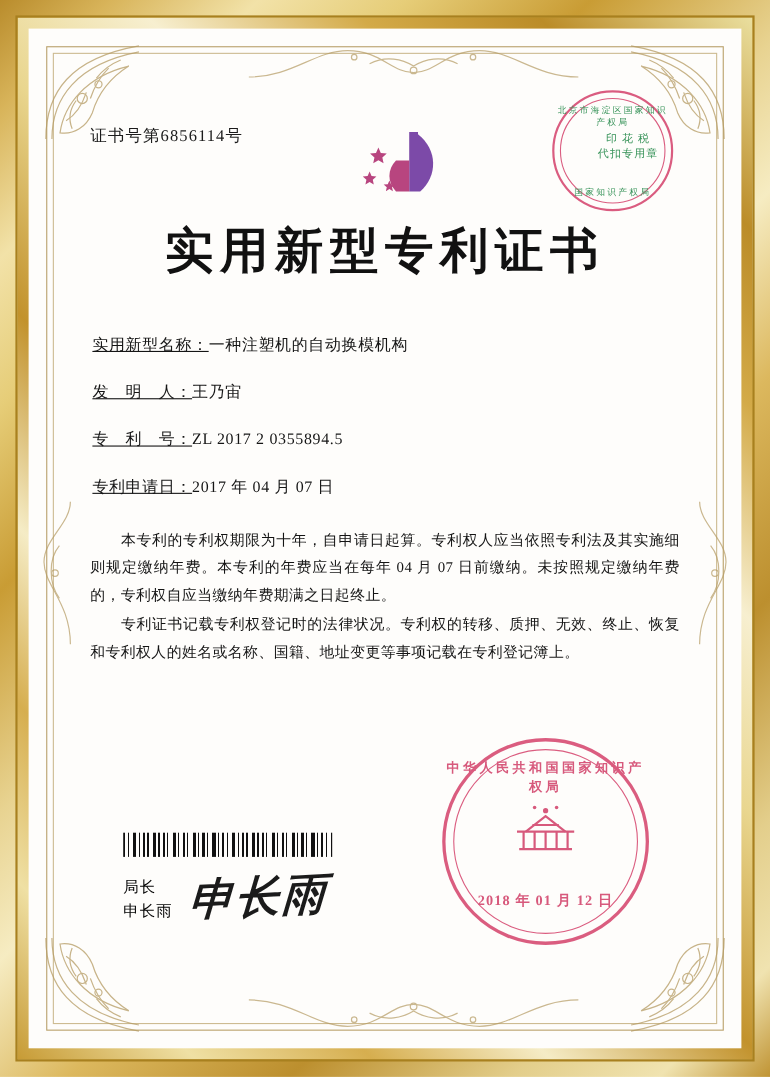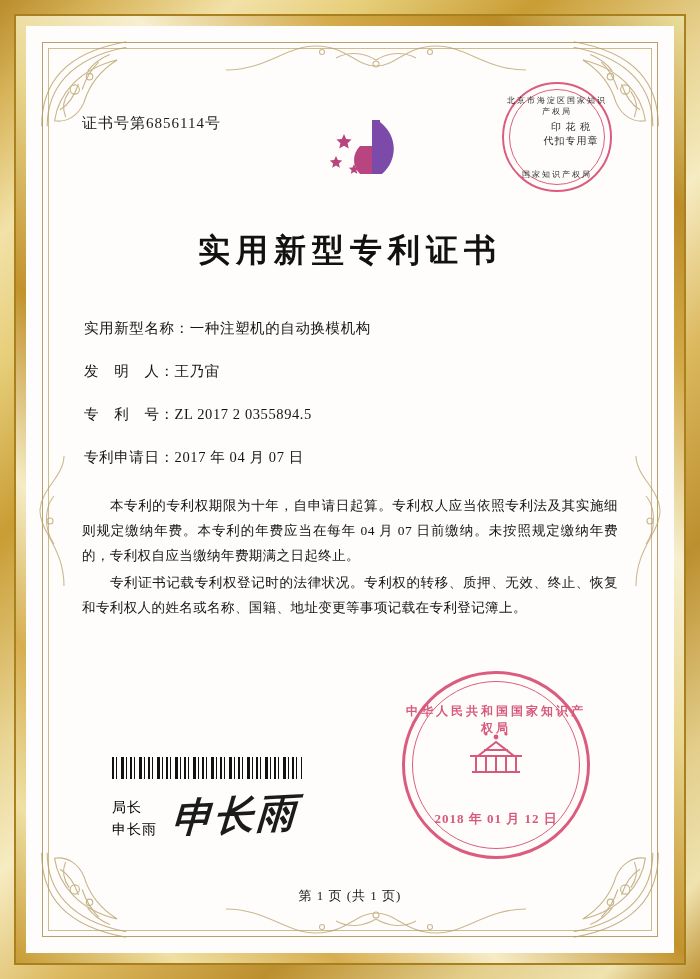--- a/index.html
+++ b/index.html
@@ -109,21 +109,21 @@
 
   
   .stamp-top {
     position: absolute;
     right: 6px;
     top: 6px;
     width: 106px;
     height: 106px;
     border-radius: 50%;
     border: 2px solid #d4416b;
-    color: #000000;
+    color: #15803d;
     opacity: .85;
   }
   .stamp-top .st-ring {
     position: absolute;
     left: 5px; top: 5px; right: 5px; bottom: 5px;
     border-radius: 50%;
     border: 1px solid #d4416b;
   }
   .stamp-top .st-center {
     position: absolute;
@@ -139,41 +139,41 @@
     position: absolute;
     left: 0; right: 0;
     text-align: center;
     font-size: 8px;
     letter-spacing: 2px;
   }
   .st-arc-top    { top: 11px; }
   .st-arc-bottom { bottom: 10px; }
 
   .title {
-    margin-top: 96px;
-    text-align: center;
-    font-size: 32px;
+    margin-top: 66px;
+    text-align: center;
+    font-size: 44px;
     font-weight: bold;
     letter-spacing: 6px;
     color: #111;
     font-family: "DejaVu Serif", "Liberation Serif", serif;
   }
 
   .fields {
     margin-top: 46px;
     padding-left: 2px;
   }
   .field-row {
     font-size: 14.5px;
     color: #151515;
     margin-bottom: 24px;
     letter-spacing: .6px;
     white-space: nowrap;
   }
-  .field-label { display: inline; }
+  .field-label { display: inline; text-decoration: underline; }
   .field-value { display: inline; }
 
   .body-text {
     margin-top: 26px;
     font-size: 13.5px;
     line-height: 25px;
     color: #141414;
     text-align: justify;
     letter-spacing: .4px;
   }
@@ -241,21 +241,20 @@
     border-radius: 50%;
     border: 1.5px solid #d6476f;
   }
   .sm-arc {
     position: absolute;
     left: 0; right: 0;
     text-align: center;
     font-size: 12px;
     letter-spacing: 3px;
     font-weight: bold;
-    margin-top: 13px;
   }
   .sm-arc-top { top: 16px; }
   .sm-emblem {
     position: absolute;
     left: 50%;
     top: 54px;
     transform: translateX(-50%);
     width: 64px;
     height: 52px;
   }
@@ -443,18 +442,17 @@
             </g>
             <g fill="#d2436b">
               <circle cx="32" cy="9" r="2.4"></circle>
               <circle cx="22" cy="6" r="1.6"></circle>
               <circle cx="42" cy="6" r="1.6"></circle>
             </g>
           </svg>
           <div class="sm-date">2018 年 01 月 12 日</div>
         </div>
 
-        <div class="page-footer">第 1 页 (共 1 页)</div>
 
       </div>
     </div>
   </div>
 </div>
 
 </body></html>

